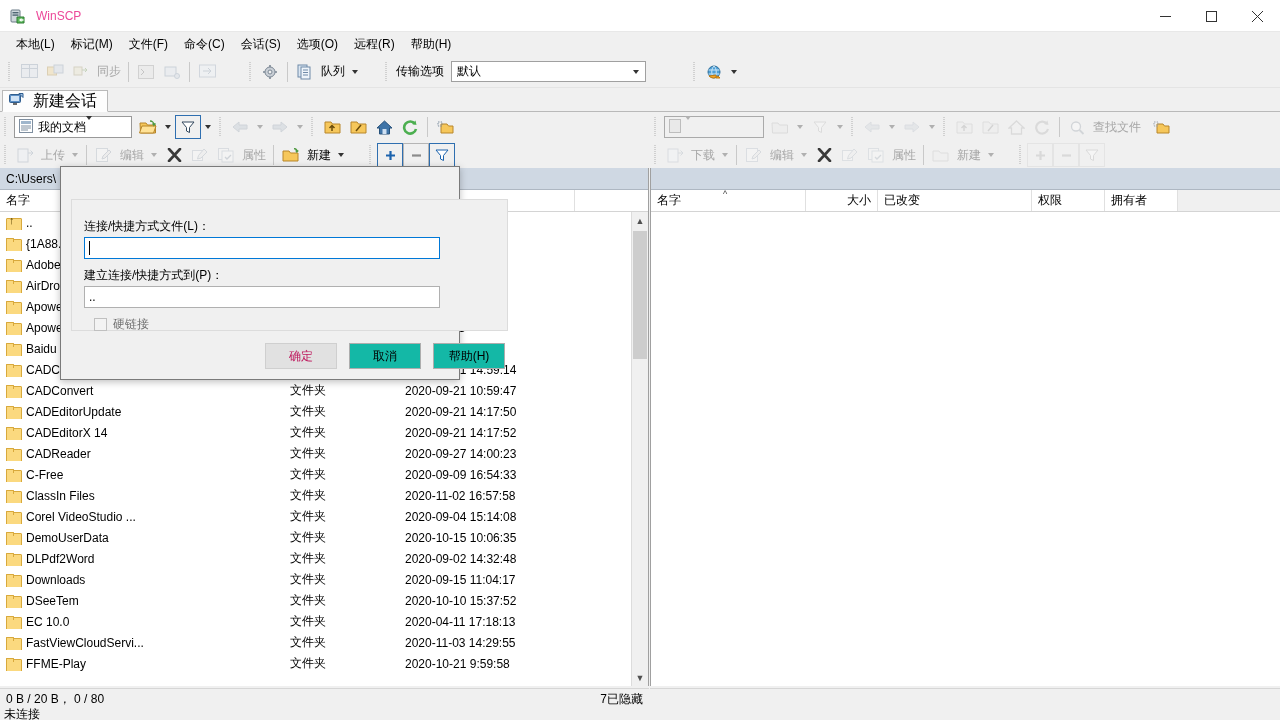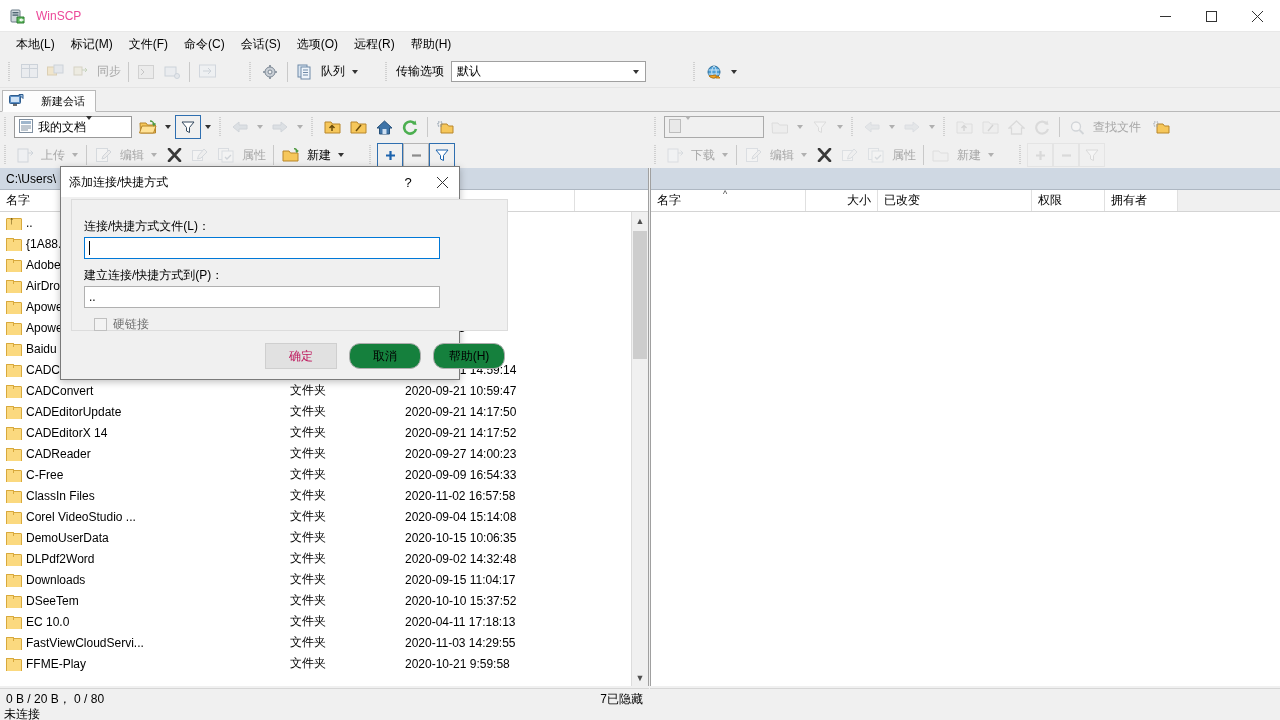--- a/index.html
+++ b/index.html
@@ -57,21 +57,21 @@
       display:flex; align-items:center; justify-content:center; background:#fff; }
 
   
   .tabstrip {
     position:absolute; left:0; top:88px; width:1280px; height:24px; background:#f0f0f0;
     border-bottom:1px solid #b9b9b9;
   }
   .tab {
     position:absolute; left:2px; top:2px; height:22px; padding:0 10px 0 6px;
     background:#fdfdfd; border:1px solid #b9b9b9; border-bottom:1px solid #fdfdfd;
-    display:flex; align-items:center; gap:17px; font-size:11px;
+    display:flex; align-items:center; gap:9px; font-size:16px;
   }
 
   
   .paneltb {
     position:absolute; height:28px; background:#f0f0f0; display:flex; align-items:center;
   }
   .pathcombo { height:22px; background:#fff; border:1px solid #999; display:flex;
                align-items:center; position:relative; font-size:12px; }
   .pathcombo.gray { background:#f0f0f0; border:1px solid #aaa; }
 
@@ -140,21 +140,21 @@
   .dlg-input { height:22px; background:#fff; border:1px solid #0078d7; font-size:12px;
                display:flex; align-items:center; padding-left:4px; }
   .dlg-input.plain { border:1px solid #b0b0b0; }
   .caretbar { display:inline-block; width:1px; height:14px; background:#000; }
   .checkbox { width:13px; height:13px; border:1px solid #c0c0c0; background:#f3f3f3; flex:0 0 auto; }
   .pbtn {
     height:26px; border:1px solid #adadad; background:#e1e1e1; font-size:12px;
     display:flex; align-items:center; justify-content:center; color:#000;
   }
   .pbtn.disabled { color:#be185d; background:#e1e1e1; border-color:#cfcfcf; }
-  .pbtn.normal { background:#15803d; border-color:#adadad;border-radius:11px; }
+  .pbtn.normal { background:#14b8a6; border-color:#adadad; }
 
   .dim-ico { opacity:.35; }
 </style>
 </head>
 <body>
 
 <div id="app">
 
   <div class="titlebar">
     <span class="app-icon">
@@ -824,30 +824,20 @@
     <span style="flex:1"></span>
     <span style="padding-right:6px;">7已隐藏</span>
   </div>
   <div class="statusbar" style="left:650px; top:688px; width:630px;"></div>
 
   <div class="bottombar">
     <span>未连接</span>
   </div>
 
   <div class="dlg">
-    <div class="dlg-title">
-      <span>添加连接/快捷方式</span>
-      <span class="sp"></span>
-      <div class="dlg-btn">?</div>
-      <div class="dlg-btn x">
-        <svg width="11" height="11" viewBox="0 0 11 11">
-            <path d="M0 0 L11 11 M11 0 L0 11" stroke="#333" stroke-width="1"></path>
-          </svg>
-      </div>
-    </div>
 
     <div class="dlg-group">
       <div class="dlg-label" style="position:absolute; left:12px; top:18px;">连接/快捷方式文件(L)：</div>
       <div class="dlg-input" style="position:absolute; left:12px; top:37px; width:356px;">
         <span class="caretbar"></span>
         <span></span>
       </div>
 
       <div class="dlg-label" style="position:absolute; left:12px; top:67px;">建立连接/快捷方式到(P)：</div>
       <div class="dlg-input plain" style="position:absolute; left:12px; top:86px; width:356px;">

